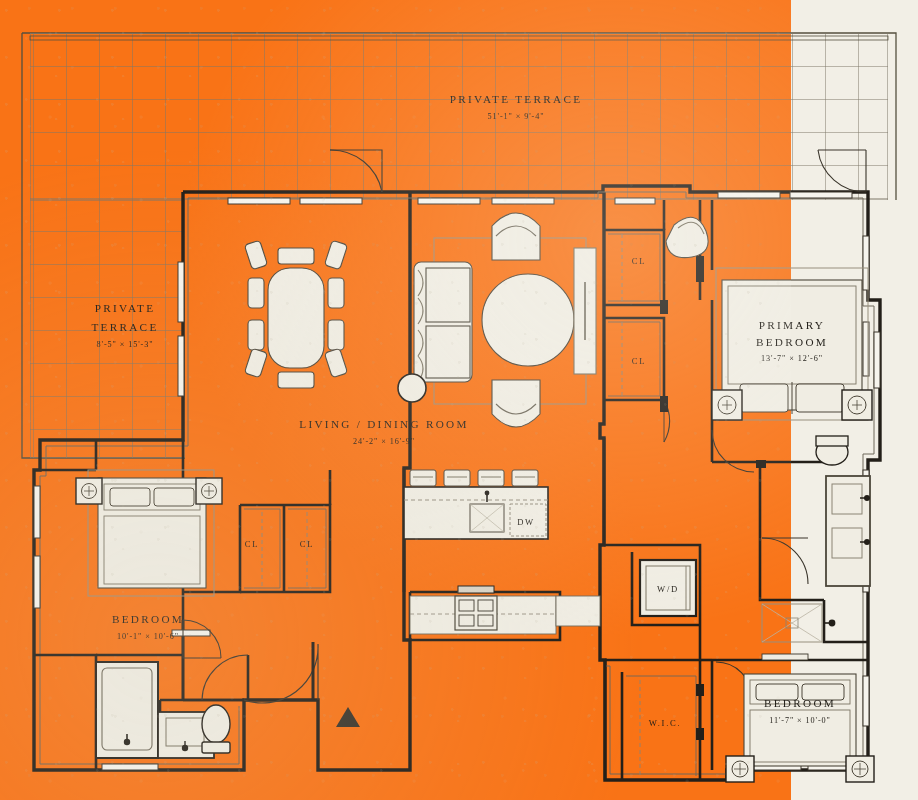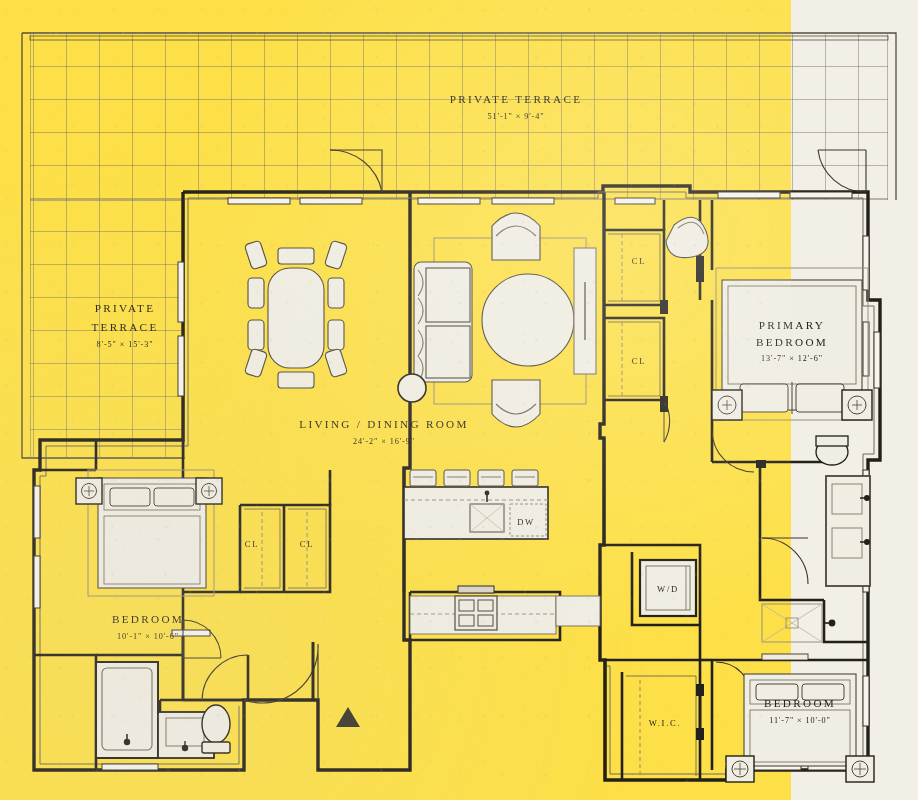--- a/index.html
+++ b/index.html
@@ -1,21 +1,21 @@
 <!DOCTYPE html>
 <html><head>
 <meta charset="utf-8">
 <style>
   html,body{margin:0;padding:0;}
   body{
     width:918px;height:800px;overflow:hidden;
     background:#f2efe6;
     font-family:"Liberation Serif", serif;
   }
-  #stage{position:relative;width:791px;height:800px;background:#fde047;}
+  #stage{position:relative;width:791px;height:800px;background:#f97316;}
   
   #grain{position:absolute;inset:0;pointer-events:none;opacity:.5;
     background-image:
       radial-gradient(circle at 12% 22%, rgba(190,182,162,.30) 0 1.2px, transparent 1.6px),
       radial-gradient(circle at 37% 63%, rgba(198,190,170,.26) 0 1.1px, transparent 1.5px),
       radial-gradient(circle at 68% 14%, rgba(186,178,158,.24) 0 1.3px, transparent 1.7px),
       radial-gradient(circle at 84% 77%, rgba(196,188,168,.28) 0 1.0px, transparent 1.4px),
       radial-gradient(circle at 55% 41%, rgba(205,198,178,.20) 0 1.4px, transparent 1.8px),
       radial-gradient(ellipse at 20% 80%, rgba(214,208,190,.35), transparent 55%),
       radial-gradient(ellipse at 78% 30%, rgba(247,245,238,.45), transparent 50%);

